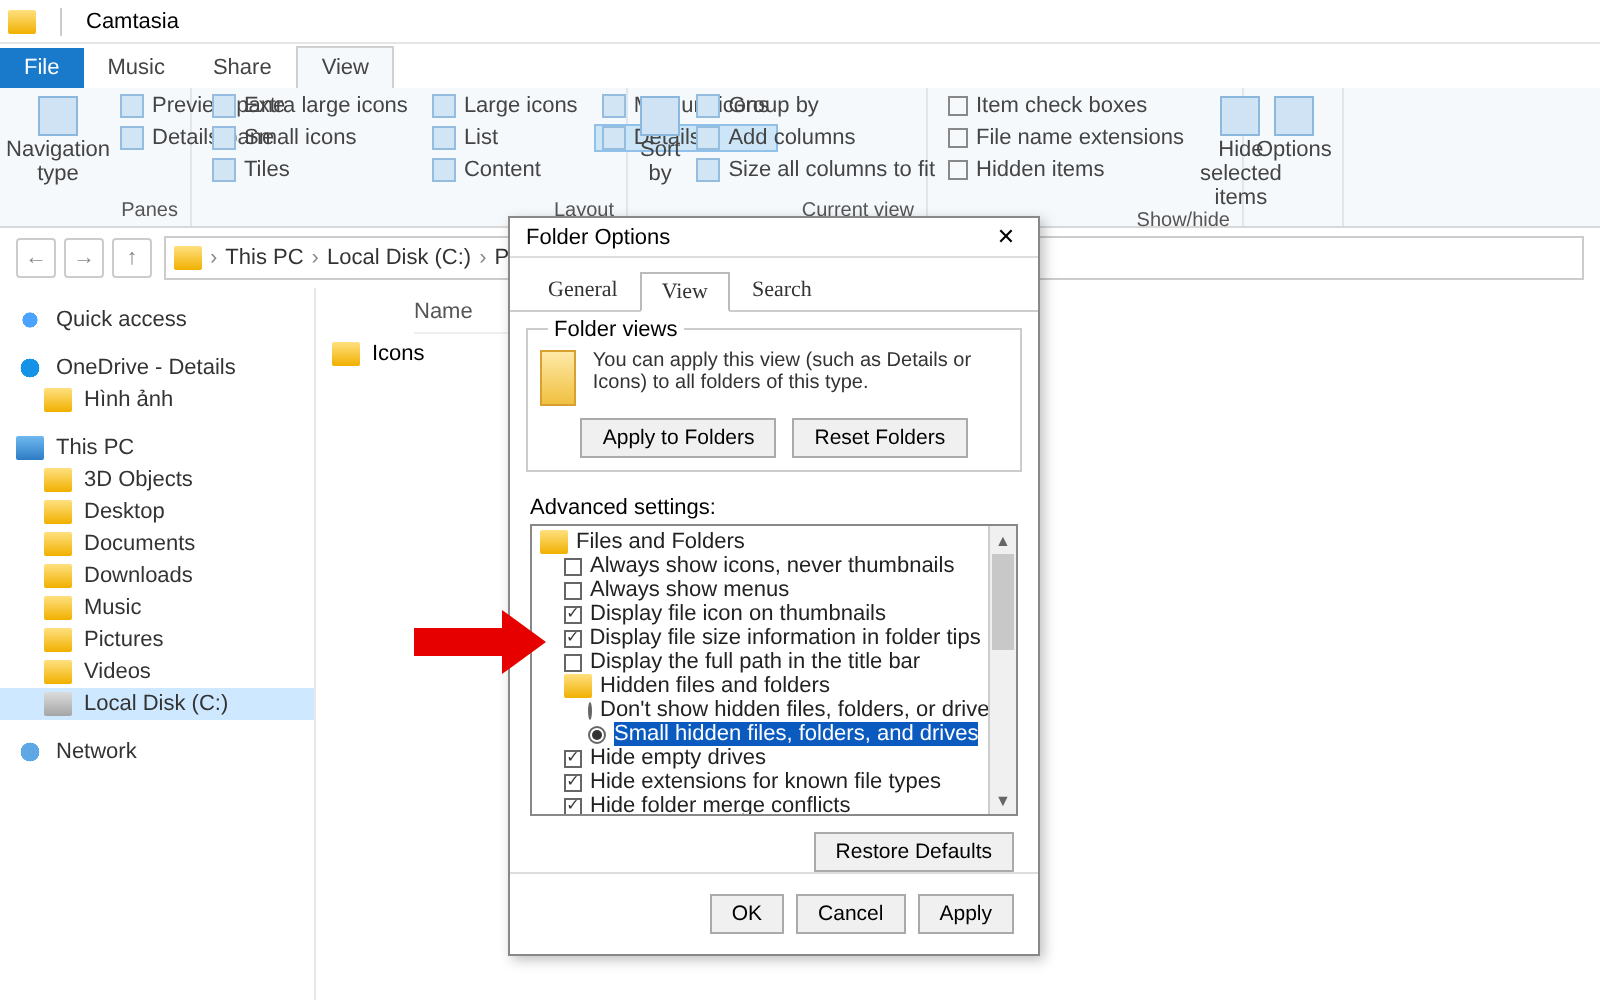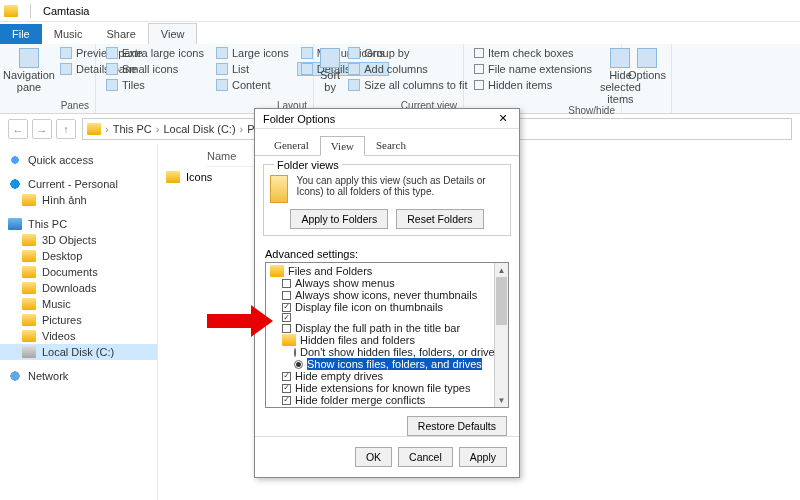--- a/index.html
+++ b/index.html
@@ -110,21 +110,21 @@
   <div class="tab">Music</div>
   <div class="tab">Share</div>
   <div class="tab active">View</div>
 </div>
 
 <div class="ribbon">
   <div class="rgroup" style="width:96px">
     <div class="body">
       <div class="rbig">
         <span class="ic"></span>
-        <span>Navigation pane</span>
+        <span>Navigation type</span>
       </div>
       <div class="rcol">
         <div class="rbtn">
             <span class="sq"></span>
             <span>Preview pane</span>
           </div>
         <div class="rbtn">
             <span class="sq"></span>
             <span>Details pane</span>
           </div>
@@ -259,21 +259,21 @@
 
 <div class="main">
   <div class="sidebar">
     <div class="sbgroup">
         <span class="ic-s ic-star"></span>
         <span>Quick access</span>
       </div>
     <div style="height:6px"></div>
     <div class="sbgroup">
         <span class="ic-s ic-cloud"></span>
-        <span>Current - Personal</span>
+        <span>OneDrive - Details</span>
       </div>
     <div class="sbitem">
         <span class="ic-s ic-folder"></span>
         <span>Hình ảnh</span>
       </div>
     <div style="height:6px"></div>
     <div class="sbgroup">
         <span class="ic-s ic-pc"></span>
         <span>This PC</span>
       </div>
@@ -349,50 +349,51 @@
 
   <div class="advlabel">Advanced settings:</div>
   <div class="advbox">
     <div class="advlist">
       <div class="advrow">
           <span class="ic-s ic-folder"></span>
           <span class="lbl">Files and Folders</span>
         </div>
       <div class="advrow indent1">
           <span class="ck"></span>
+          <span class="lbl">Always show icons, never thumbnails</span>
+        </div>
+      <div class="advrow indent1">
+          <span class="ck"></span>
           <span class="lbl">Always show menus</span>
-        </div>
-      <div class="advrow indent1">
-          <span class="ck"></span>
-          <span class="lbl">Always show icons, never thumbnails</span>
         </div>
       <div class="advrow indent1">
           <span class="ck">✓</span>
           <span class="lbl">Display file icon on thumbnails</span>
         </div>
       <div class="advrow indent1">
           <span class="ck">✓</span>
+          <span class="lbl">Display file size information in folder tips</span>
         </div>
       <div class="advrow indent1">
           <span class="ck"></span>
           <span class="lbl">Display the full path in the title bar</span>
         </div>
       <div class="advrow indent1">
           <span class="ic-s ic-folder"></span>
           <span class="lbl">Hidden files and folders</span>
         </div>
       <div class="advrow indent2">
           <span class="rd"></span>
           <span class="lbl">Don't show hidden files, folders, or drives</span>
         </div>
       <div class="advrow indent2 sel">
           <span class="rd">
             <span class="dot"></span>
           </span>
-          <span class="lbl">Show icons files, folders, and drives</span>
+          <span class="lbl">Small hidden files, folders, and drives</span>
         </div>
       <div class="advrow indent1">
           <span class="ck">✓</span>
           <span class="lbl">Hide empty drives</span>
         </div>
       <div class="advrow indent1">
           <span class="ck">✓</span>
           <span class="lbl">Hide extensions for known file types</span>
         </div>
       <div class="advrow indent1">

